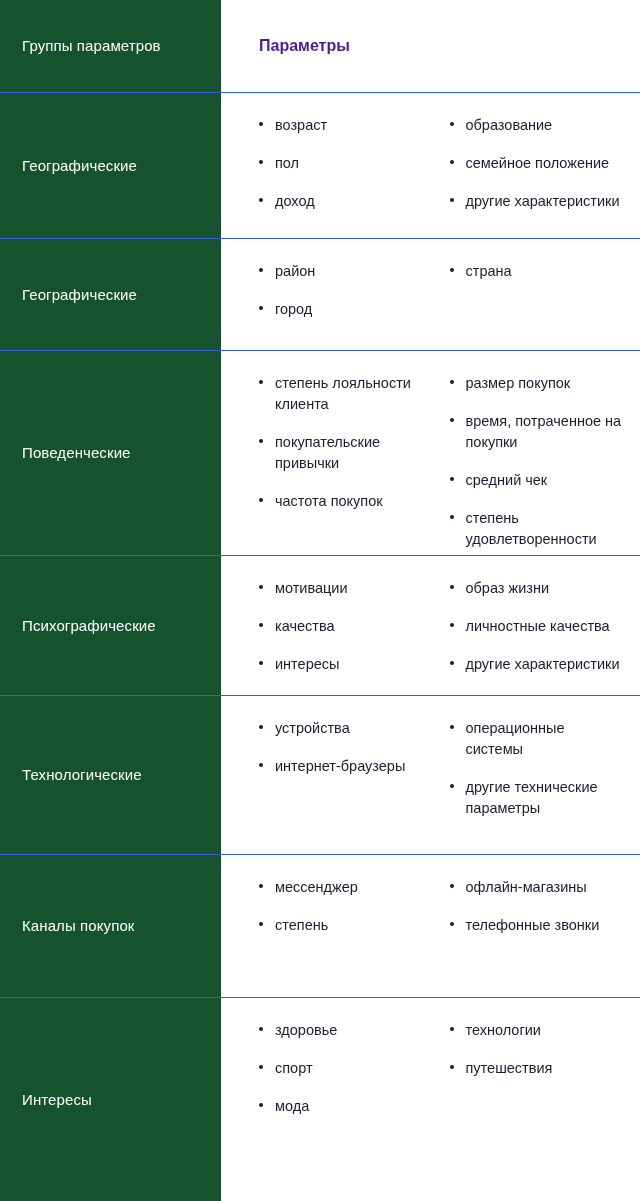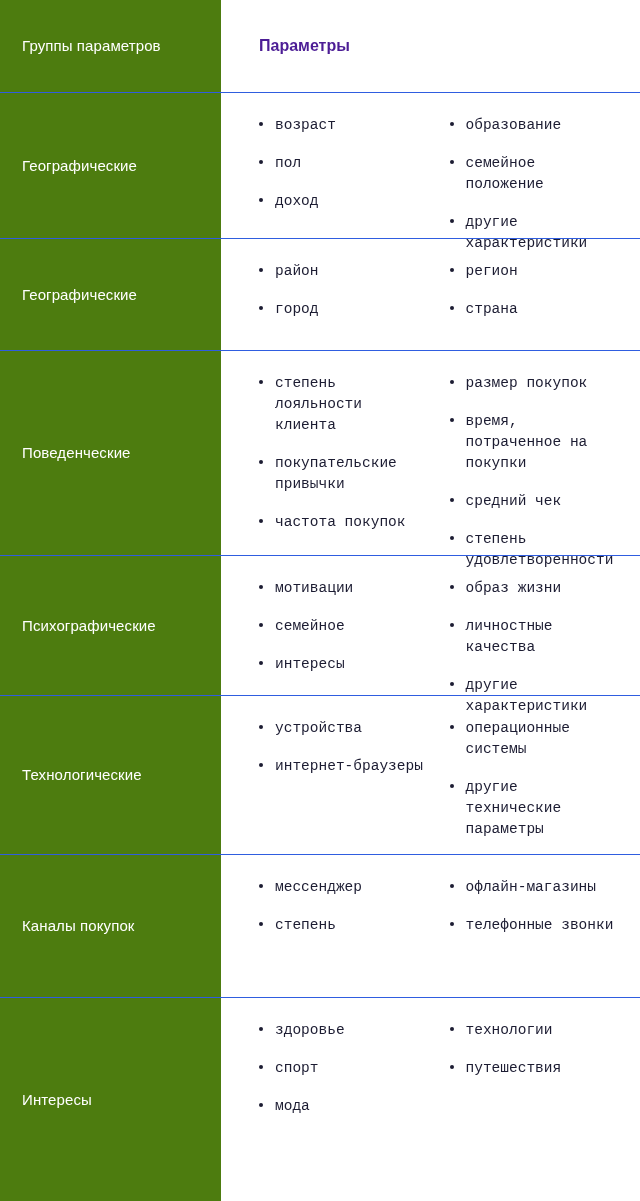--- a/index.html
+++ b/index.html
@@ -31,21 +31,21 @@
     border-bottom: 1px solid #2f5de0;
     box-sizing: border-box;
   }
   .row:last-child {
     border-bottom: none;
   }
 
   .cell-left {
     width: 221px;
     flex: 0 0 221px;
-    background: #4d7c0f;
+    background: #14532d;
     color: #ffffff;
     box-sizing: border-box;
     padding: 0 22px;
     display: flex;
     align-items: center;
     font-size: 15px;
     line-height: 1.3;
     letter-spacing: 0.1px;
   }
 
@@ -78,21 +78,20 @@
     flex-direction: column;
   }
 
   .bullet-item {
     position: relative;
     padding-left: 16px;
     margin-bottom: 17px;
     font-size: 14.5px;
     line-height: 1.45;
     color: #1c1c32;
-    font-family: Liberation Mono, monospace;
   }
   .bullet-item:last-child {
     margin-bottom: 0;
   }
   .bullet-item .dot {
     position: absolute;
     left: 0;
     top: 7px;
     width: 4px;
     height: 4px;
@@ -137,21 +136,20 @@
   </div>
 
   <div class="row r-geo">
     <div class="cell-left">Географические</div>
     <div class="cell-right">
       <div class="col">
         <div class="bullet-item"><span class="dot"></span><span>район</span></div>
         <div class="bullet-item"><span class="dot"></span><span>город</span></div>
       </div>
       <div class="col">
-        <div class="bullet-item"><span class="dot"></span><span>регион</span></div>
         <div class="bullet-item"><span class="dot"></span><span>страна</span></div>
       </div>
     </div>
   </div>
 
   <div class="row r-behav">
     <div class="cell-left">Поведенческие</div>
     <div class="cell-right">
       <div class="col">
         <div class="bullet-item"><span class="dot"></span><span>степень лояльности клиента</span></div>
@@ -165,21 +163,21 @@
         <div class="bullet-item"><span class="dot"></span><span>степень удовлетворенности</span></div>
       </div>
     </div>
   </div>
 
   <div class="row r-psycho">
     <div class="cell-left">Психографические</div>
     <div class="cell-right">
       <div class="col">
         <div class="bullet-item"><span class="dot"></span><span>мотивации</span></div>
-        <div class="bullet-item"><span class="dot"></span><span>семейное</span></div>
+        <div class="bullet-item"><span class="dot"></span><span>качества</span></div>
         <div class="bullet-item"><span class="dot"></span><span>интересы</span></div>
       </div>
       <div class="col">
         <div class="bullet-item"><span class="dot"></span><span>образ жизни</span></div>
         <div class="bullet-item"><span class="dot"></span><span>личностные качества</span></div>
         <div class="bullet-item"><span class="dot"></span><span>другие характеристики</span></div>
       </div>
     </div>
   </div>
 

